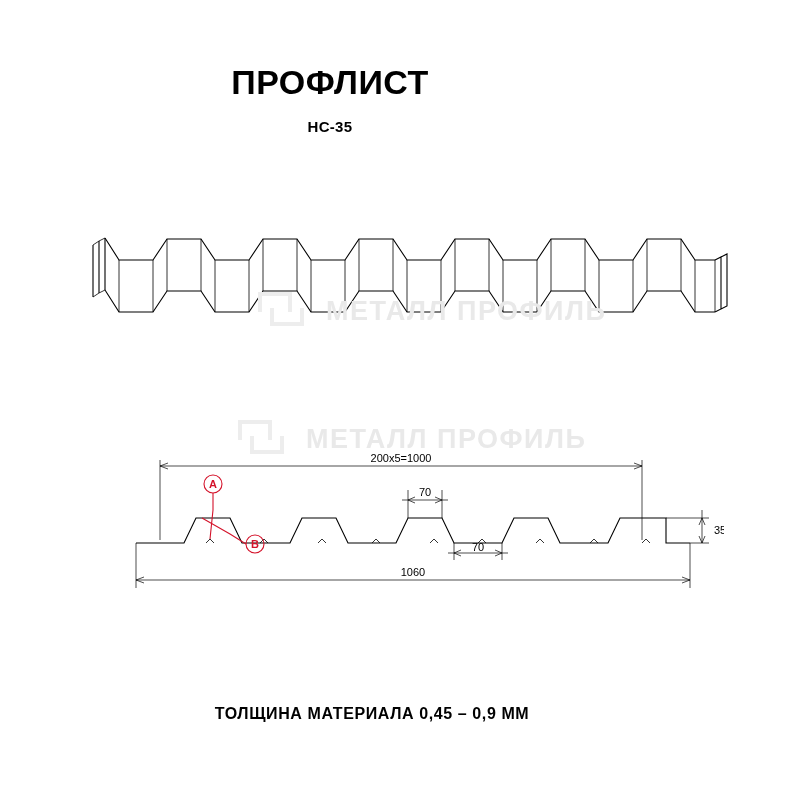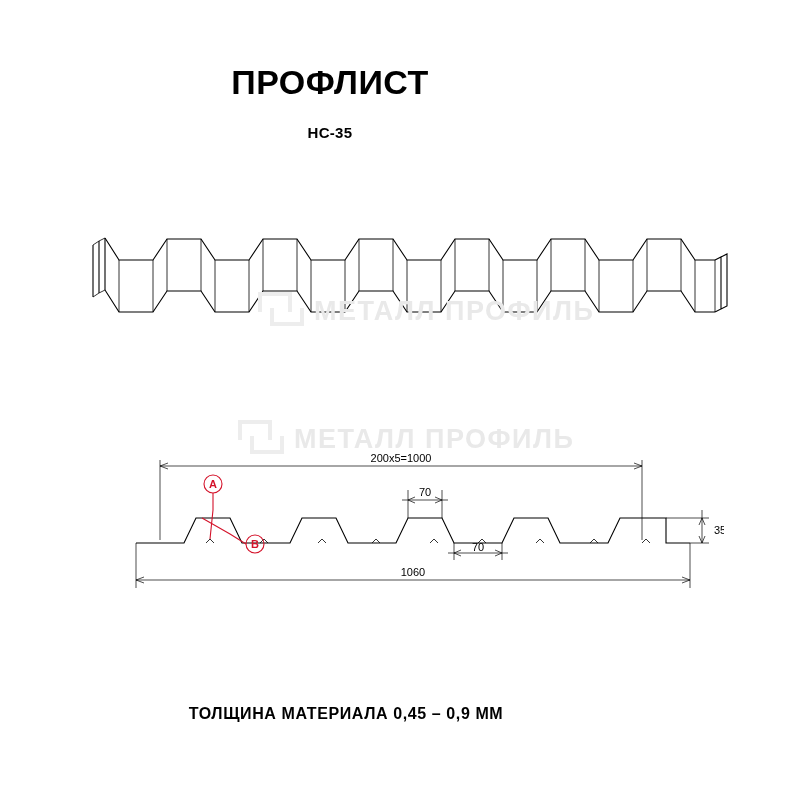--- a/index.html
+++ b/index.html
@@ -30,35 +30,35 @@
     text-align: center;
   }
   .main-title {
     font-size: 34px;
     font-weight: bold;
     letter-spacing: 0.5px;
     line-height: 40px;
     color: #000;
   }
   .sub-title {
-    margin-top: 22px;
+    margin-top: 16px;
     font-size: 15px;
     font-weight: bold;
     letter-spacing: 0.3px;
     color: #000;
   }
 
   
   .watermark {
     position: absolute;
     pointer-events: none;
     user-select: none;
     display: flex;
     align-items: center;
-    gap: 10px;
+    gap: 22px;
     color: #e9e9e9;
     font-size: 27px;
     font-weight: bold;
     letter-spacing: 1.5px;
     white-space: nowrap;
   }
   .watermark .wm-mark {
     width: 46px;
     height: 38px;
     position: relative;
@@ -109,20 +109,21 @@
   .footer-note {
     position: absolute;
     top: 705px;
     left: 0;
     width: 692px;
     text-align: center;
     font-size: 16px;
     font-weight: bold;
     letter-spacing: 0.6px;
     color: #000;
+    padding-left: 26px;
   }
 
   svg { display: block; }
   .ln { stroke: #000; stroke-width: 1.1; fill: none; }
   .ln-thin { stroke: #000; stroke-width: 0.8; fill: none; }
   .dim { stroke: #000; stroke-width: 0.7; fill: none; }
   .callout { stroke: #d4122a; stroke-width: 1.1; fill: none; }
   .dim-text {
     font-family: "Liberation Sans", sans-serif;
     font-size: 11px;

